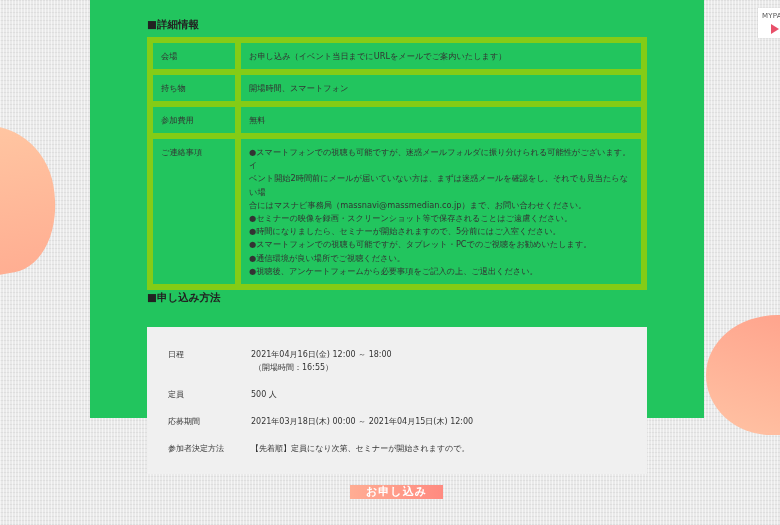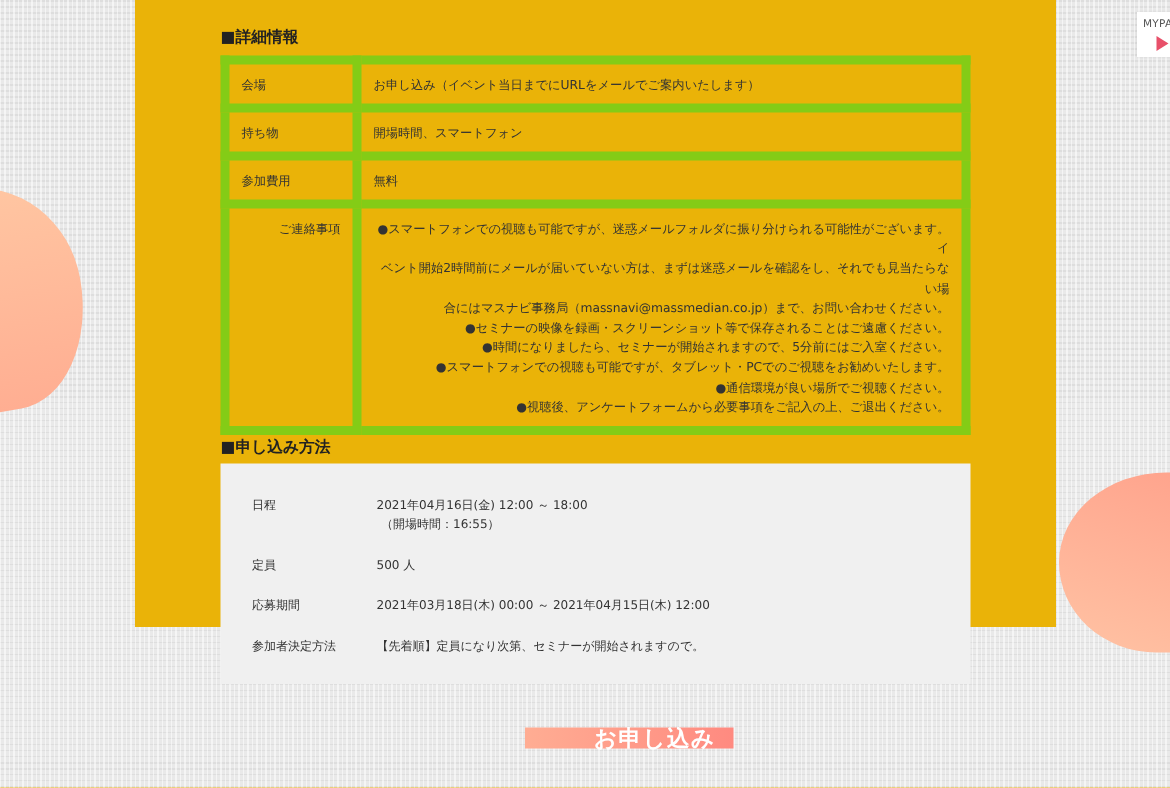--- a/index.html
+++ b/index.html
@@ -29,47 +29,47 @@
   }
   .mypage-label {
     position: absolute; left: 4px; top: 4px; font-size: 7px; color: #555; letter-spacing: 0.2px; white-space: nowrap;
   }
   .mypage-arrow {
     position: absolute; left: 13px; top: 16px; width: 0; height: 0;
     border-top: 5px solid transparent; border-bottom: 5px solid transparent;
     border-left: 8px solid #e8506a;
   }
   .content {
-    position: absolute; left: 90px; top: 0; width: 614px; height: 418px; background: #eab308;
+    position: absolute; left: 90px; top: 0; width: 614px; height: 418px; background: #22c55e;
   }
   .section-title {
     position: absolute; left: 57px; font-size: 10.5px; font-weight: bold; color: #222;
   }
   .detail-table {
     position: absolute; left: 57px; top: 37px; width: 500px;
     border-collapse: collapse; font-size: 8.2px; color: #333;
   }
   .detail-table td {
     border: 6px solid #84cc16; padding: 0 8px; vertical-align: top;
   }
   .detail-table td.label { width: 66px; }
   .detail-table tr.short td { height: 26px; line-height: 26px; }
-  .detail-table tr.notes td { padding-top: 7px; padding-bottom: 6px; line-height: 13.2px; text-align: right; }
+  .detail-table tr.notes td { padding-top: 7px; padding-bottom: 6px; line-height: 13.2px; }
   .notes-line { display: block; }
   .apply-box {
-    position: absolute; left: 57px; top: 309px; width: 500px; height: 147px; background: #f0f0f0;
+    position: absolute; left: 57px; top: 327px; width: 500px; height: 147px; background: #f0f0f0;
   }
   .apply-row { position: absolute; left: 21px; font-size: 8px; color: #333; line-height: 12px; }
   .apply-row .k { position: absolute; left: 0; width: 80px; white-space: nowrap; }
   .apply-row .v { position: absolute; left: 83px; white-space: nowrap; }
   .apply-btn {
     position: absolute; left: 260px; top: 485px; width: 93px; height: 14px;
     background: linear-gradient(90deg, #ffad93 0%, #ff8a80 100%);
-    color: #fff; font-size: 15px; font-weight: bold; line-height: 14px;
-    letter-spacing: 1px; cursor: pointer; padding-left: 46px;
+    color: #fff; font-size: 11px; font-weight: bold; text-align: center; line-height: 14px;
+    letter-spacing: 1px; cursor: pointer;
   }
 </style>
 </head>
 <body>
 
 <div class="blob-left"></div>
 <div class="blob-right"></div>
 
 <div class="mypage">
   <span class="mypage-label">MYPAGE</span>

